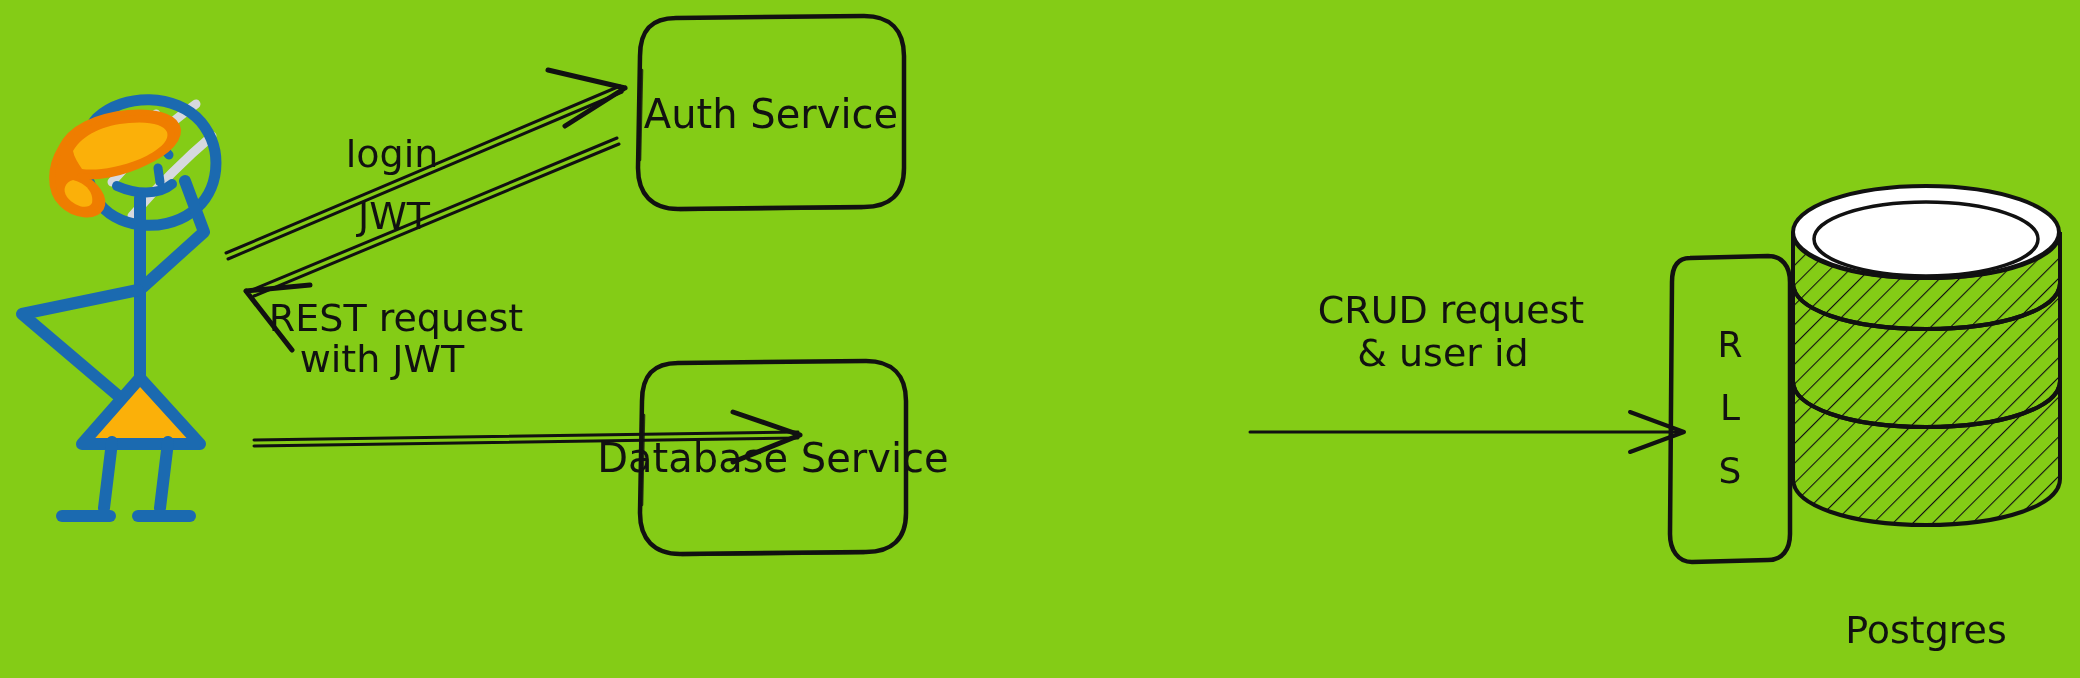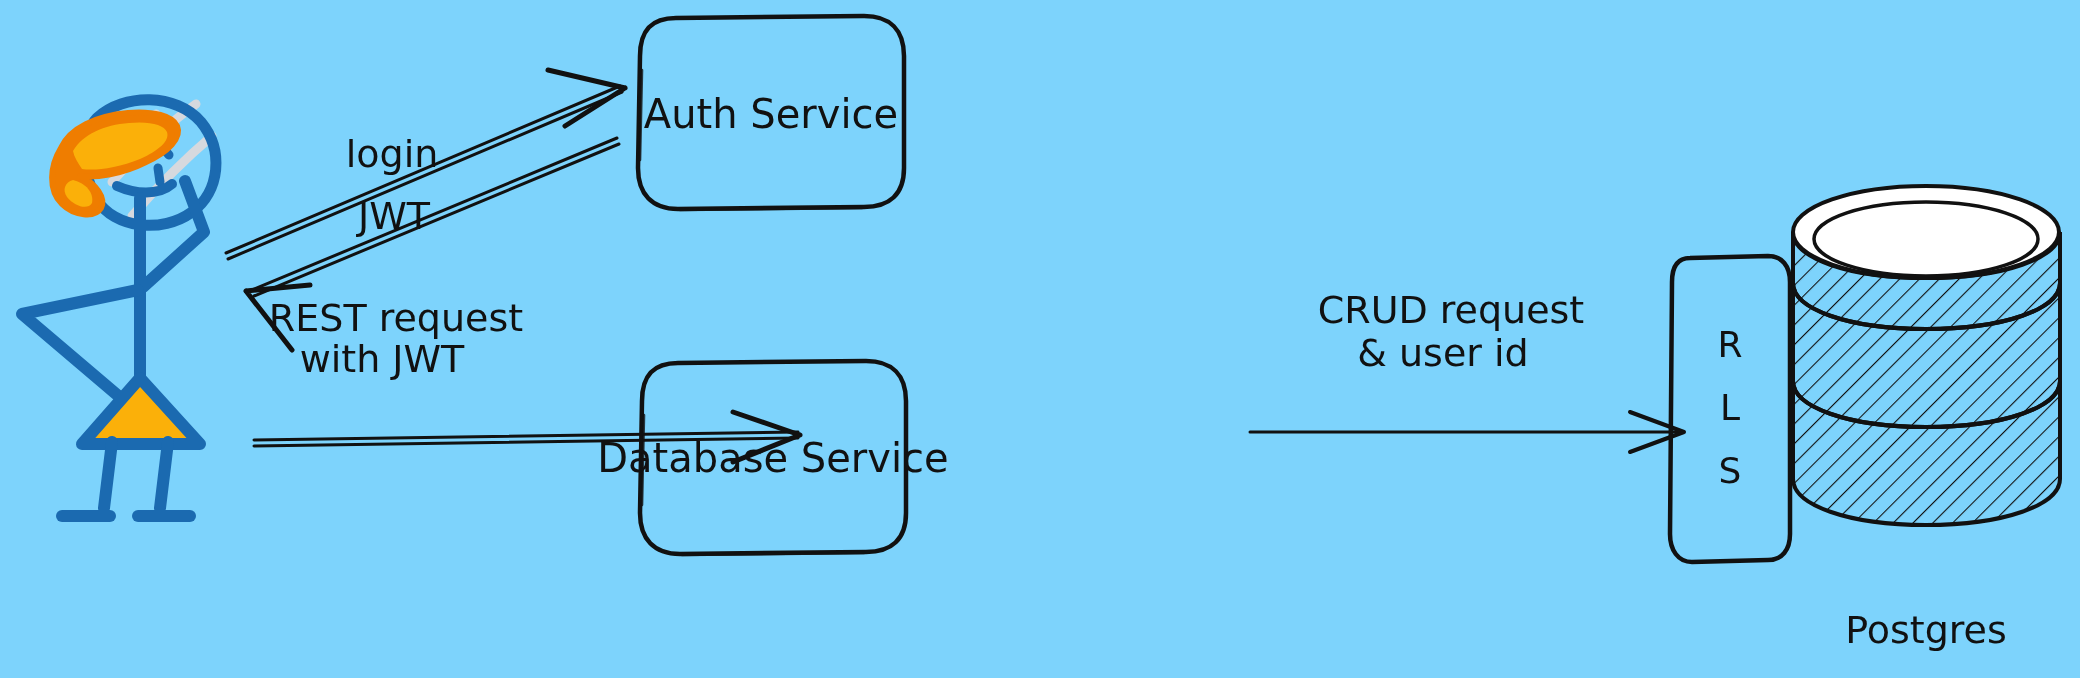--- a/index.html
+++ b/index.html
@@ -8,21 +8,21 @@
     padding: 0;
     background: #ffffff;
   }
   body {
     font-family: "DejaVu Sans", sans-serif;
   }
   #canvas {
     position: relative;
     width: 2080px;
     height: 678px;
-    background: #7dd3fc;
+    background: #84cc16;
     overflow: hidden;
     text-decoration: underline;
   }
   svg.diagram {
     position: absolute;
     top: 0;
     left: 0;
     width: 2080px;
     height: 678px;
   }

